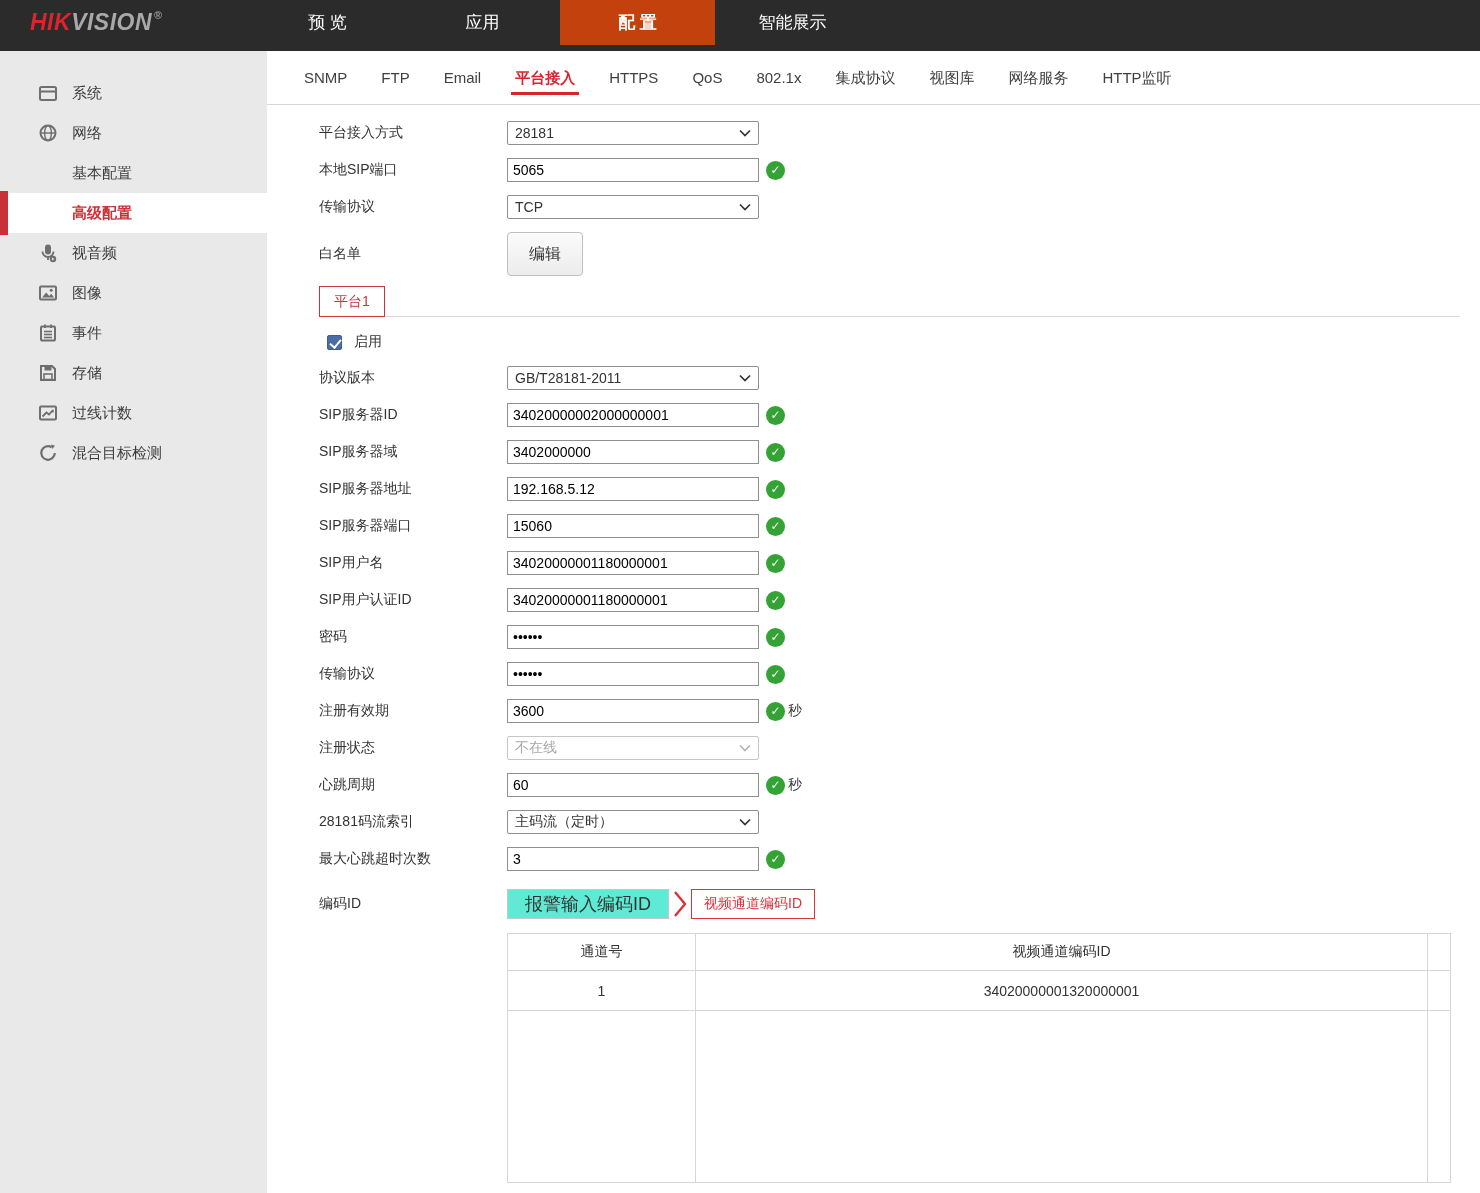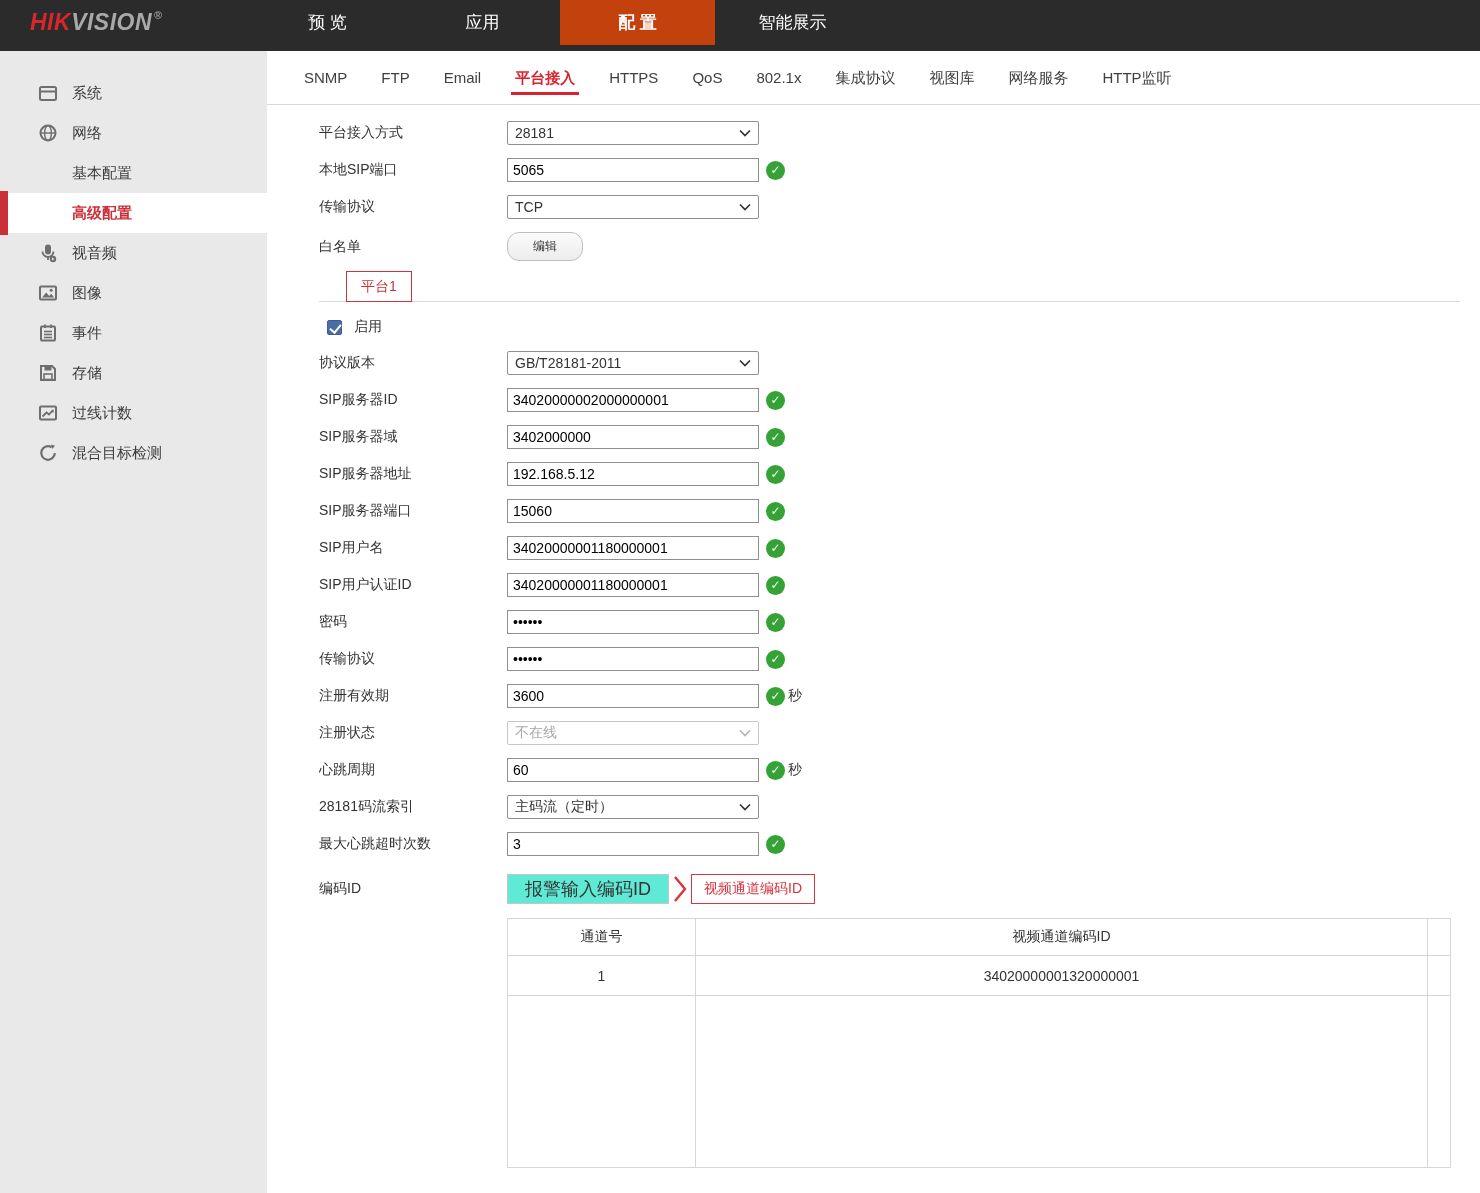--- a/index.html
+++ b/index.html
@@ -41,26 +41,26 @@
   .frow { display:flex; align-items:center; margin-bottom:13px; min-height:24px; }
   .flabel { width:188px; font-size:14px; color:#333; flex:none; }
   .inp { width:252px; height:24px; border:1px solid #8f8f8f; padding:0 5px; font-size:14px;
          font-family:"Liberation Sans","DejaVu Sans",sans-serif; background:#fff; }
   .sel { width:252px; height:24px; border:1px solid #8f8f8f; border-radius:2px; background:#fff;
          display:flex; align-items:center; justify-content:space-between; padding:0 7px; font-size:14px; cursor:pointer; }
   .sel.disabled { border-color:#c6c6c6; color:#a8a8a8; cursor:default; }
   .ok { width:19px; height:19px; border-radius:50%; background:#35a235; color:#fff; margin-left:7px;
         display:flex; align-items:center; justify-content:center; font-size:12px; font-weight:bold; flex:none; }
   .unit { margin-left:3px; font-size:14px; }
-  .btn { width:76px; height:29px; border:1px solid #bfbfbf; border-radius:12px; font-size:12px; color:#333;
+  .btn { width:76px; height:44px; border:1px solid #bfbfbf; border-radius:4px; font-size:16px; color:#333;
          background:linear-gradient(#fbfbfb,#ececec); cursor:pointer; }
 
   .platform-bar { position:relative; height:31px; border-bottom:1px solid #d9d9d9; margin:10px 20px 16px 0; }
   .platform-tab { position:absolute; left:0; top:0; width:66px; height:31px; border:1px solid #c9353f;
-         background:#fff; color:#c9353f; font-size:14px; display:flex; align-items:center; justify-content:center; cursor:pointer;margin-left:27px; }
+         background:#fff; color:#c9353f; font-size:14px; display:flex; align-items:center; justify-content:center; cursor:pointer; }
 
   .cbrow { margin:4px 0 15px 8px; display:flex; align-items:center; }
   .cb { width:15px; height:15px; background:#4a6da7; border:1px solid #3d5d93; border-radius:2px; position:relative; cursor:pointer; flex:none; }
   .cb::after { content:""; position:absolute; left:4px; top:1px; width:5px; height:9px;
         border:solid #fff; border-width:0 2px 2px 0; transform:rotate(40deg); }
   .cblabel { margin-left:12px; font-size:14px; }
 
   
   .seg { display:flex; align-items:stretch; height:30px; }
   .seg-left { border:1px solid #c7c7c7; background:#5eead4; color:#333; font-size:18px;

